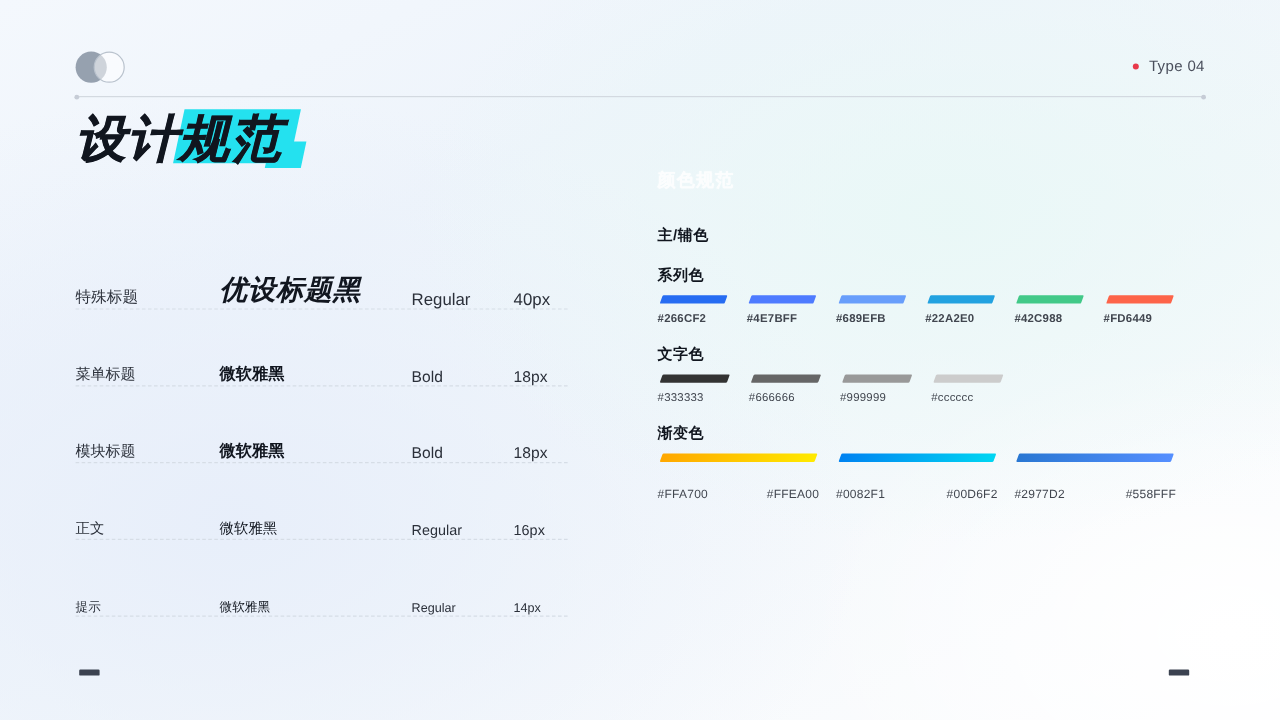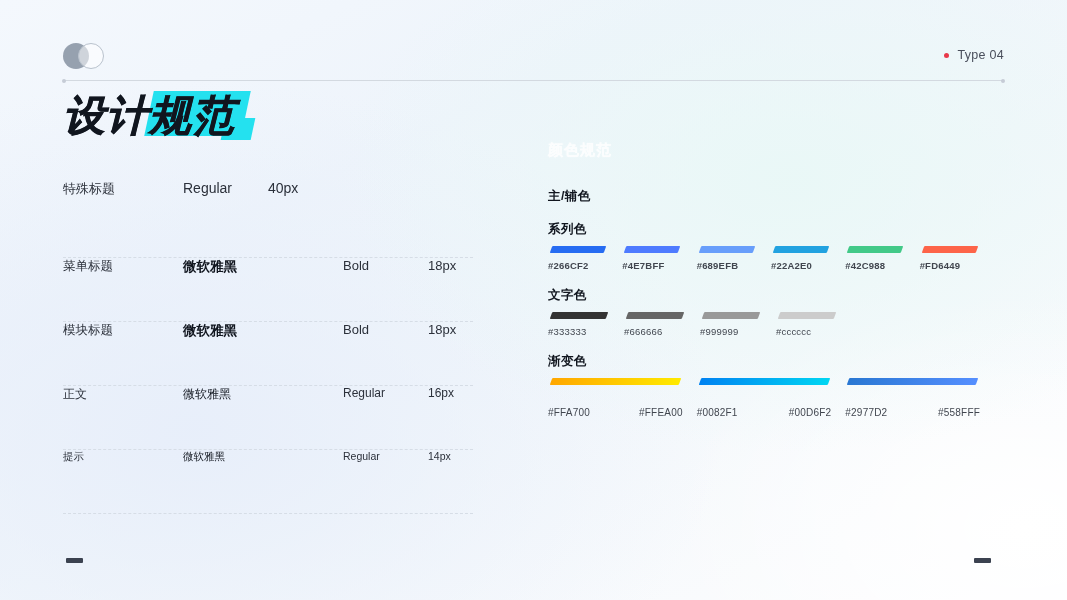--- a/index.html
+++ b/index.html
@@ -134,21 +134,21 @@
   
   .type-table {
     position: absolute;
     left: 63px;
     top: 180px;
     width: 410px;
   }
   .type-row {
     position: relative;
     display: flex;
-    align-items: flex-start;
+    align-items: flex-end;
     border-bottom: 1px dashed #d6dde6;
     box-sizing: border-box;
   }
   .type-row:last-child { border-bottom: 1px dashed #d6dde6; }
   .col-label {
     width: 120px;
     flex: 0 0 120px;
     color: #2b303a;
   }
   .col-sample {
@@ -297,20 +297,21 @@
   <div class="title-block">
     <div class="title-accent" style="background: rgb(36, 225, 239);"></div>
     <div class="title-accent2" style="background: rgb(36, 225, 239);"></div>
     <div class="title-text">设计规范</div>
   </div>
 
   <div class="type-table">
 
     <div class="type-row r0">
       <div class="col-label">特殊标题</div>
+      <div class="col-sample">优设标题黑</div>
       <div class="col-weight">Regular</div>
       <div class="col-size">40px</div>
     </div>
 
     <div class="type-row r1">
       <div class="col-label">菜单标题</div>
       <div class="col-sample">微软雅黑</div>
       <div class="col-weight">Bold</div>
       <div class="col-size">18px</div>
     </div>

